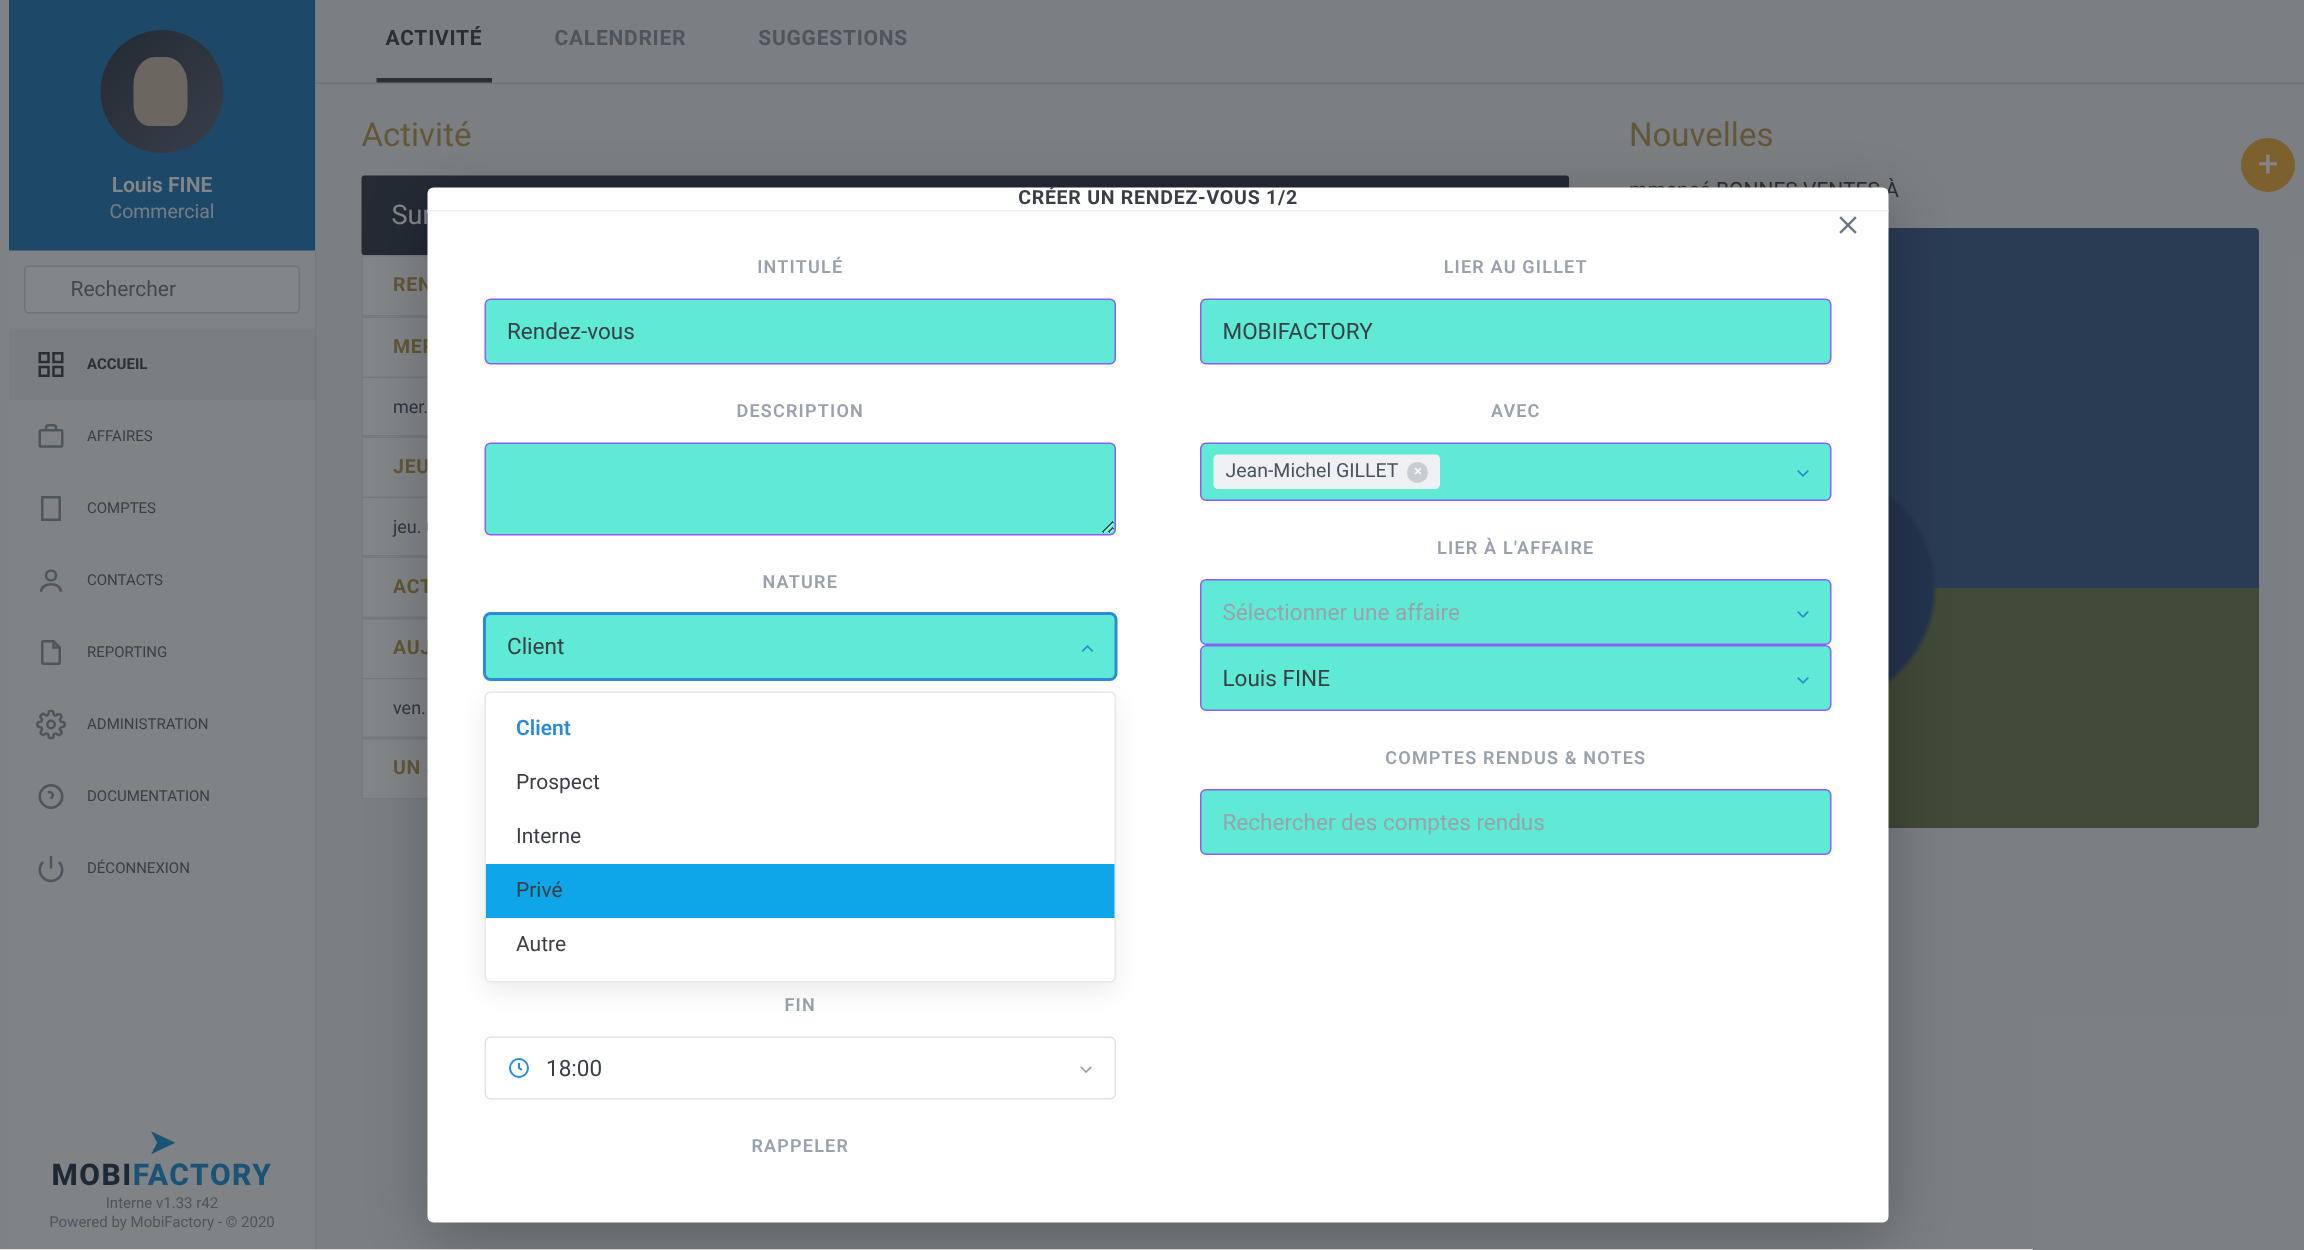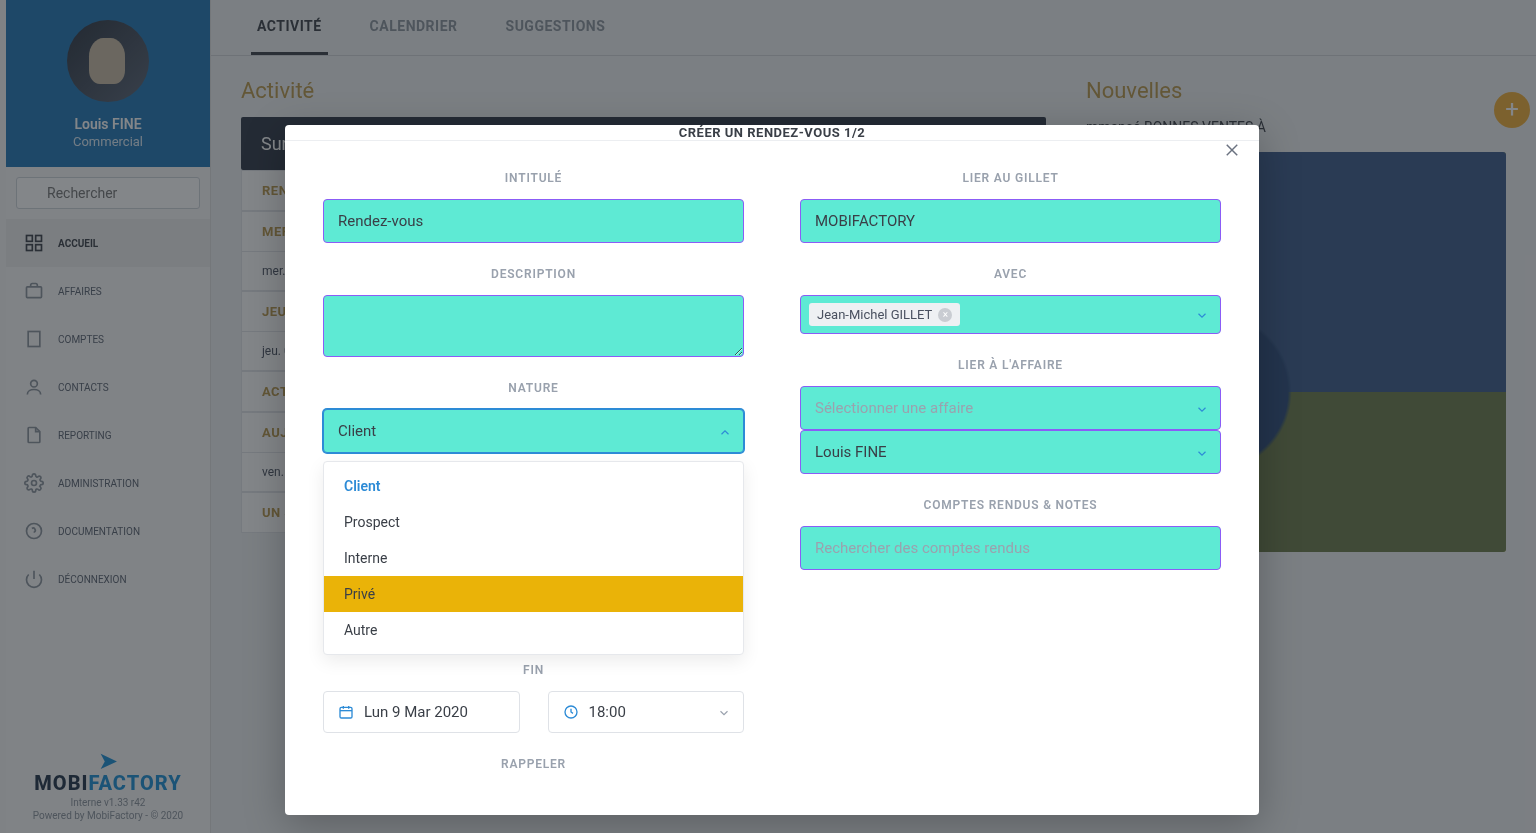--- a/index.html
+++ b/index.html
@@ -59,21 +59,21 @@
   .input { width: 100%; border: 1px solid #8b5cf6; border-radius: 4px; padding: 12px 14px; font-size: 15px; color: #3a3f47; background: #5eead4; }
   .input::placeholder { color: #9aa2ae; }
   .textarea { min-height: 54px; resize: vertical; }
   .select { position: relative; }
   .select .input { padding-right: 16px; cursor: pointer; }
   .select .chev { position: absolute; right: 12px; top: 50%; transform: translateY(-50%); color: #2d8bd6; }
   .select.open .input { border-color: #2d8bd6; box-shadow: 0 0 0 1px #2d8bd6; }
   .dropdown { position: absolute; left: 0; right: 0; top: 52px; background: #fff; border: 1px solid #e6e8ec; border-radius: 4px; box-shadow: 0 6px 18px rgba(0,0,0,.08); z-index: 10; padding: 6px 0; }
   .opt { padding: 10px 20px; font-size: 14px; color: #3a3f47; cursor: pointer; }
   .opt.selected { color: #2d8bd6; font-weight: 600; }
-  .opt.hover { background: #eab308; }
+  .opt.hover { background: #0ea5e9; }
   .chip-field { display:flex; align-items:center; gap:6px; flex-wrap:wrap; padding: 7px 36px 7px 8px; }
   .chip { display:inline-flex; align-items:center; gap:6px; background:#eef0f3; border-radius:3px; padding:4px 8px; font-size:13px; color:#4a5160; }
   .chip-x { width:14px; height:14px; border-radius:50%; background:#c9ccd2; color:#fff; font-size:10px; line-height:14px; text-align:center; cursor:pointer; }
   .date-row { display:flex; gap:28px; }
   .date-box { flex:1; border:1px solid #dfe2e7; border-radius:4px; padding:11px 14px; display:flex; align-items:center; gap:10px; font-size:15px; color:#3a3f47; position:relative; }
   .date-box .chev2 { position:absolute; right:12px; color:#9aa2ae; }
 
   svg { display: inline-block; vertical-align: middle; }
 </style>
 </head>
@@ -231,29 +231,20 @@
           <div class="opt">Interne</div>
           <div class="opt hover">Privé</div>
           <div class="opt">Autre</div>
         </div>
       </div>
       <div style="height:210px"></div>
       <div class="field-label">FIN</div>
       <div class="date-row">
         <div class="date-box">
           <svg width="16" height="16" viewBox="0 0 24 24" fill="none" stroke="#2d8bd6" stroke-width="2">
-              <rect x="3" y="5" width="18" height="16" rx="2"></rect>
-              <line x1="3" y1="10" x2="21" y2="10"></line>
-              <line x1="8" y1="3" x2="8" y2="7"></line>
-              <line x1="16" y1="3" x2="16" y2="7"></line>
-            </svg>
-          <span>Lun 9 Mar 2020</span>
-        </div>
-        <div class="date-box">
-          <svg width="16" height="16" viewBox="0 0 24 24" fill="none" stroke="#2d8bd6" stroke-width="2">
               <circle cx="12" cy="12" r="9"></circle>
               <polyline points="12 7 12 12 15 14"></polyline>
             </svg>
           <span>18:00</span>
           <span class="chev2">
             <svg width="14" height="14" viewBox="0 0 24 24" fill="none" stroke="currentColor" stroke-width="2">
                 <polyline points="6 9 12 15 18 9"></polyline>
               </svg>
           </span>
         </div>

